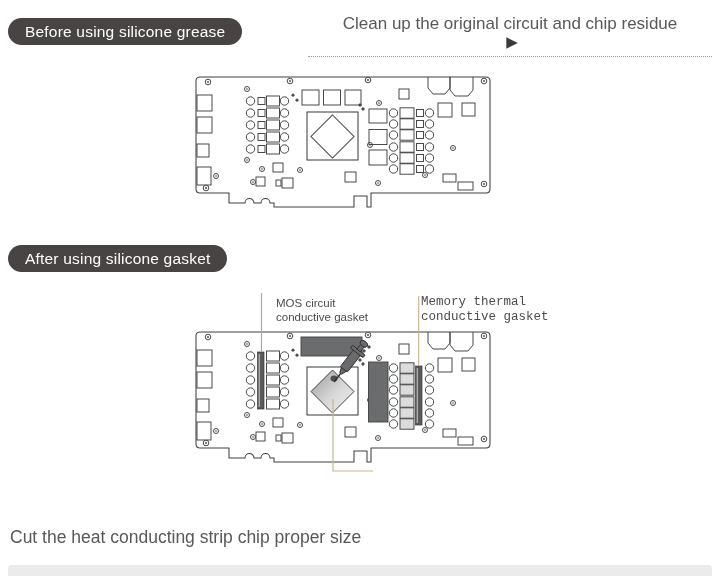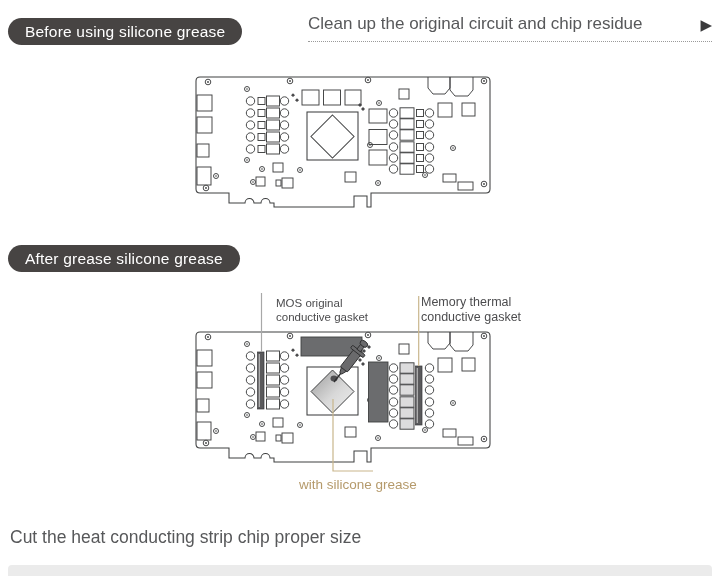--- a/index.html
+++ b/index.html
@@ -8,26 +8,26 @@
     font-family:"Liberation Sans", sans-serif;color:var(--body-text,#57585a);
   }
   .abs{position:absolute;}
   .badge{
     background:var(--badge-bg,#474443);color:var(--badge-text,#ffffff);
     height:27px;line-height:27px;padding:0 17px;border-radius:14px;
     font-size:15.5px;letter-spacing:0.2px;white-space:nowrap;display:inline-block;
   }
   .step-row{
     left:308px;top:14px;width:404px;display:flex;align-items:center;
-    justify-content:space-between;border-bottom:1px dotted #9a9a9a;padding-bottom:7px;
+    justify-content:space-between;border-bottom:1px dotted #9a9a9a;padding-bottom:7px;flex-direction:column;
   }
   .step-text{font-size:17px;color:var(--body-text,#57585a);white-space:nowrap;}
   .arrow{font-size:15px;color:#3a3a3c;line-height:1;margin-left:4px;}
   .ann{font-size:11.5px;line-height:13.5px;color:var(--annotation-text,#4c4c4e);white-space:nowrap;}
-  .ann-mem{font-size:12.5px;line-height:14.5px;}
+  .ann-mem{font-size:12.5px;line-height:14.5px;font-family:Liberation Mono, monospace;}
   .gpu-note{font-size:13.5px;line-height:16px;color:var(--gpu-note,#b59a6b);white-space:nowrap;}
   .footer-text{left:10px;top:527px;font-size:17.5px;color:var(--body-text,#57585a);white-space:nowrap;}
   .bottom-band{left:8px;top:565px;width:704px;height:11px;background:var(--bottom-band,#ebebeb);border-radius:4px 4px 0 0;}
   
   .ln{fill:none;stroke:var(--pcb-line,#3f4041);stroke-width:1.05;}
   .lnt{fill:none;stroke:var(--pcb-line,#3f4041);stroke-width:0.95;}
   .hole{fill:#ffffff;stroke:var(--pcb-line,#3f4041);stroke-width:0.95;}
   .dot{fill:var(--pcb-line,#3f4041);stroke:none;}
   .sparkle{fill:#4a4a4c;stroke:none;}
   .pad{fill:var(--thermal-pad,#6b6c6e);stroke:var(--pcb-line,#3f4041);stroke-width:0.9;}
@@ -181,21 +181,21 @@
       <rect class="lnt" x="400" y="163.8" width="14" height="10.4"></rect>
         <rect class="lnt" x="416.5" y="165.5" width="7" height="7"></rect>
 
       <polygon class="ln" points="332.5,115 354,136.5 332.5,158 311,136.5"></polygon>
     </g>
   </defs>
   <use href="#pcb-common"></use>
   <use href="#pcb-bare-extras"></use>
 </svg>
 
-<div class="abs badge" style="left:8px;top:245px;">After grease silicone grease</div>
+<div class="abs badge" style="left:8px;top:245px;">After using silicone gasket</div>
 
 <svg class="abs" style="left:180px;top:285px;" width="360" height="210" viewBox="180 285 360 210">
   <defs>
     <linearGradient id="gpuGrad" x1="0" y1="0" x2="1" y2="1">
       <stop offset="0" stop-color="#9b9b9b"></stop>
       <stop offset="0.55" stop-color="#d8d8d8"></stop>
       <stop offset="1" stop-color="#efefef"></stop>
     </linearGradient>
   </defs>
   <use href="#pcb-common" transform="translate(0,255)"></use>
@@ -240,25 +240,24 @@
       <rect class="sparkle" x="367.6" y="90.6" width="2.8" height="2.8" transform="rotate(45 369 92)"></rect>
     </g>
   </g>
 
   <line class="leader-gray" x1="261.5" y1="293" x2="261.5" y2="352"></line>
   <line class="leader-tan" x1="418.7" y1="296" x2="418.7" y2="366"></line>
   <polyline class="leader-tan" points="333,399 333,471 373,471"></polyline>
 </svg>
 
 <div class="abs ann" style="left:276px;top:297px;">
-  <span style="display:block">MOS original</span>
+  <span style="display:block">MOS circuit</span>
   <span style="display:block">conductive gasket</span>
 </div>
 <div class="abs ann ann-mem" style="left:421px;top:295px;">
   <span style="display:block">Memory thermal</span>
   <span style="display:block">conductive gasket</span>
 </div>
 <div class="abs gpu-note" style="left:299px;top:477px;">
-  <span style="display:block">with silicone grease</span>
 </div>
 
 <div class="abs footer-text">Cut the heat conducting strip chip proper size</div>
 <div class="abs bottom-band"></div>
 
 </body></html>

